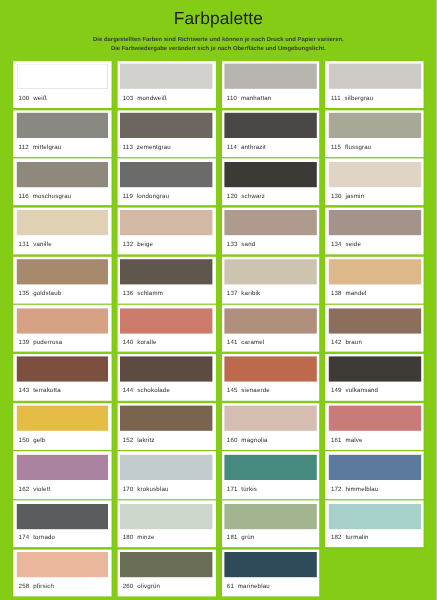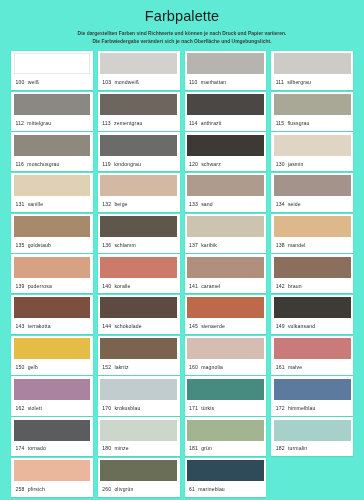--- a/index.html
+++ b/index.html
@@ -9,21 +9,21 @@
   body {
     width: 364px;
     height: 500px;
     background: #ffffff;
     font-family: "Liberation Sans", sans-serif;
     overflow: hidden;
   }
   #page {
     width: 364px;
     height: 500px;
-    background: #5eead4;
+    background: #84cc16;
     box-sizing: border-box;
     padding: 7px 11px 6px 11px;
     display: flex;
     flex-direction: column;
   }
   #header {
     text-align: center;
     flex: 0 0 auto;
   }
   #title {

